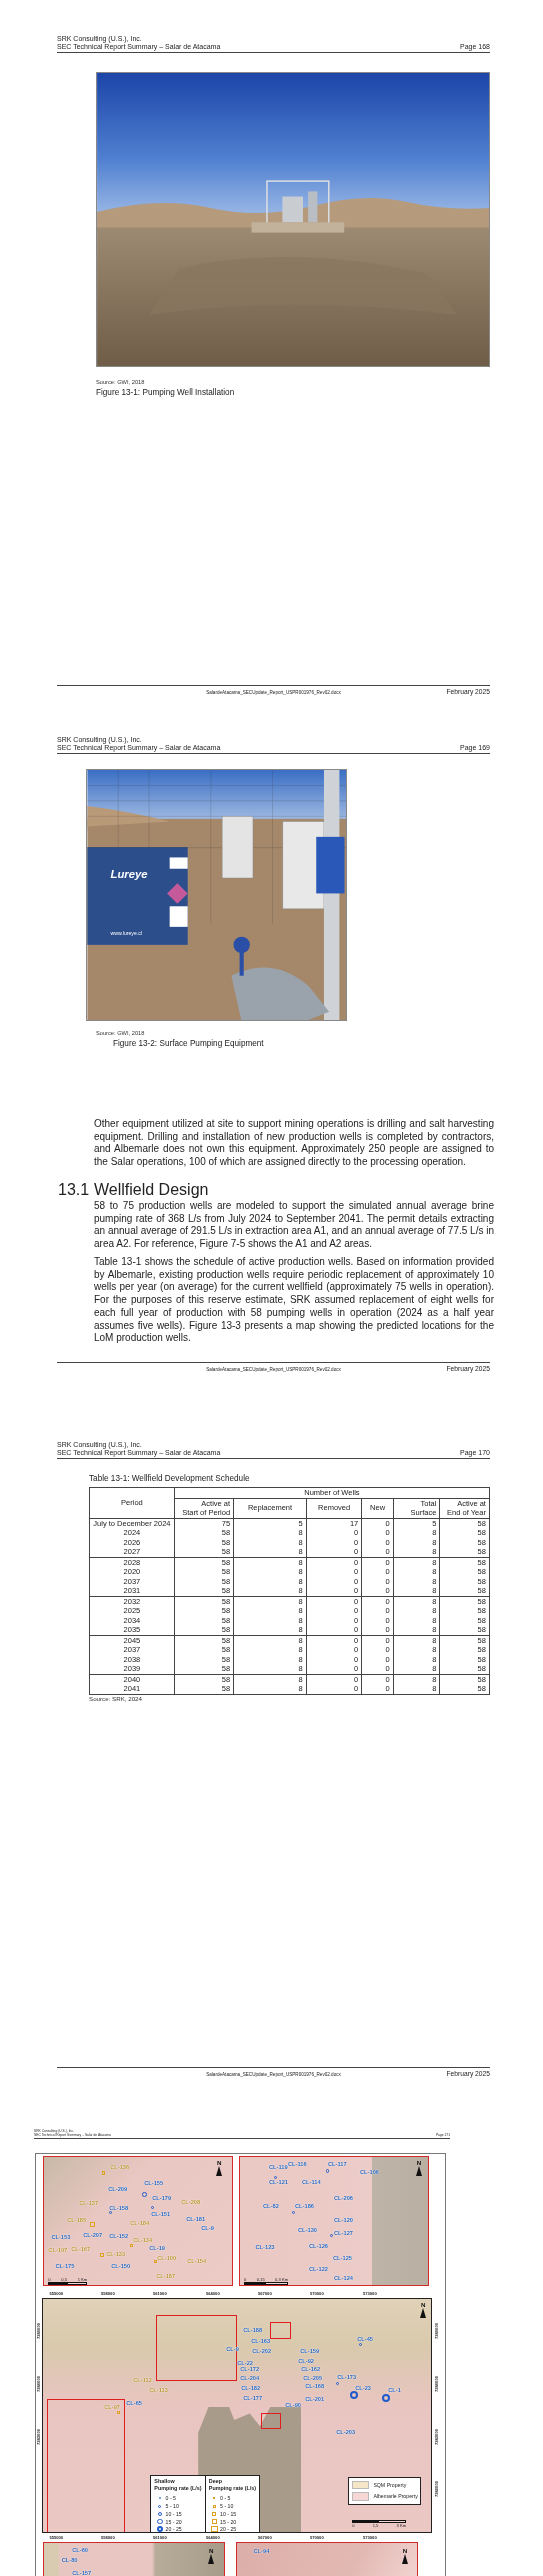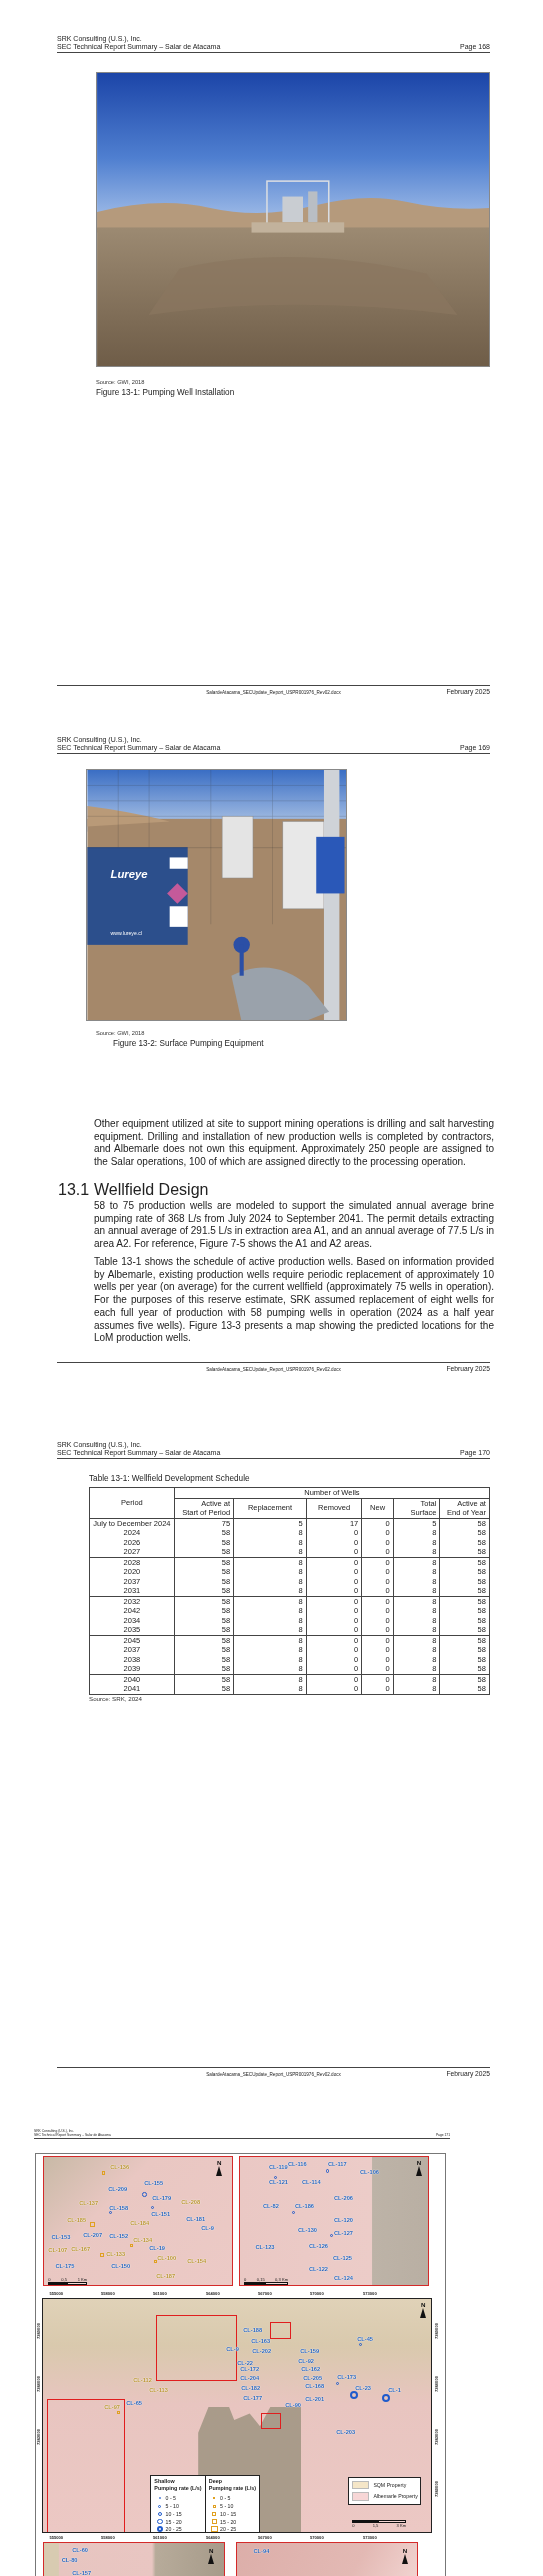--- a/index.html
+++ b/index.html
@@ -269,21 +269,21 @@
         <tr>
           <td class="per">2032</td>
           <td class="num">58</td>
           <td class="num">8</td>
           <td class="num">0</td>
           <td class="num">0</td>
           <td class="num">8</td>
           <td class="num">58</td>
         </tr>
         <tr>
-          <td class="per">2042</td>
+          <td class="per">2025</td>
           <td class="num">58</td>
           <td class="num">8</td>
           <td class="num">0</td>
           <td class="num">0</td>
           <td class="num">8</td>
           <td class="num">58</td>
         </tr>
         <tr>
           <td class="per">2034</td>
           <td class="num">58</td>

